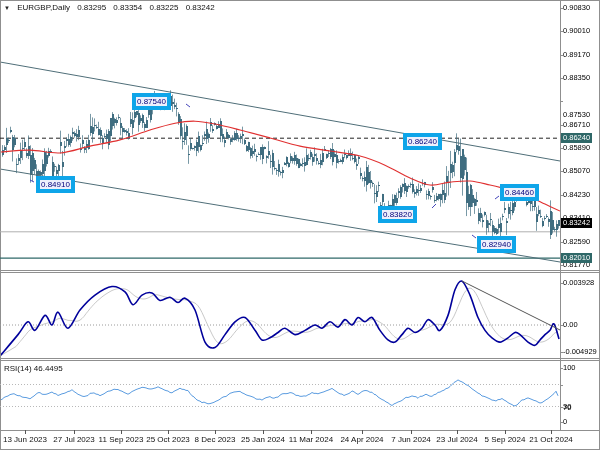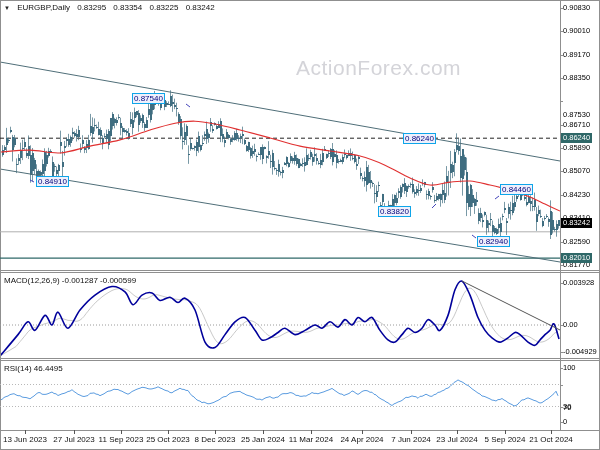--- a/index.html
+++ b/index.html
@@ -10,21 +10,21 @@
   .legend span{margin-right:5px;text-align:center;}
   .tri{font-size:6px;color:#222;}
   .watermark{position:absolute;left:296px;top:56px;font-size:21px;letter-spacing:0.5px;color:#d4d4d9;z-index:2;}
   .phead{position:absolute;left:4px;font-size:8px;color:#111;z-index:5;white-space:nowrap;}
   #macd-head{top:276px;}
   #rsi-head{top:364px;}
   .axlab{position:absolute;left:563px;font-size:7.5px;color:#000;line-height:10px;height:10px;white-space:nowrap;z-index:4;}
   .axlab.boxed-teal{left:561px;background:#2f6868;color:#fff;padding:0 2px;z-index:5;}
   .axlab.boxed-black{left:561px;background:#000;color:#fff;padding:0 2px;z-index:6;}
   .datelab{position:absolute;top:435px;width:56px;text-align:center;font-size:8px;color:#111;white-space:nowrap;z-index:4;}
-  .callout{position:absolute;font-size:8px;color:#00007a;background:#eef0fc;border:1px solid #0ea5e9;line-height:9px;padding:0 1px;white-space:nowrap;z-index:5;}
+  .callout{position:absolute;font-size:8px;color:#00007a;background:#eef0fc;border:4px solid #0ea5e9;line-height:9px;padding:0 1px;white-space:nowrap;z-index:5;}
 </style>
 </head>
 <body>
 
 <div id="root">
   <svg id="cv" width="600" height="450">
       <defs>
         <clipPath id="plot">
           <rect x="1" y="1" width="559" height="428"></rect>
         </clipPath>
@@ -652,23 +652,21 @@
 
   <div class="legend">
     <span class="tri">▼</span>
     <span>EURGBP,Daily</span>
     <span>0.83295</span>
     <span>0.83354</span>
     <span>0.83225</span>
     <span>0.83242</span>
   </div>
 
-  <div class="watermark">ActionForex.com</div>
 
-  <div class="phead" id="macd-head">MACD(12,26,9) -0.001287 -0.000599</div>
   <div class="phead" id="rsi-head">RSI(14) 46.4495</div>
 
   <div id="labels">
       <div class="axlab" style="top: 3px;">0.90830</div>
       <div class="axlab" style="top: 26px;">0.90010</div>
       <div class="axlab" style="top: 50px;">0.89170</div>
       <div class="axlab" style="top: 73px;">0.88350</div>
       <div class="axlab" style="top: 110px;">0.87530</div>
       <div class="axlab" style="top: 120px;">0.86710</div>
       <div class="axlab boxed-teal" style="top: 133px;">0.86240</div>

